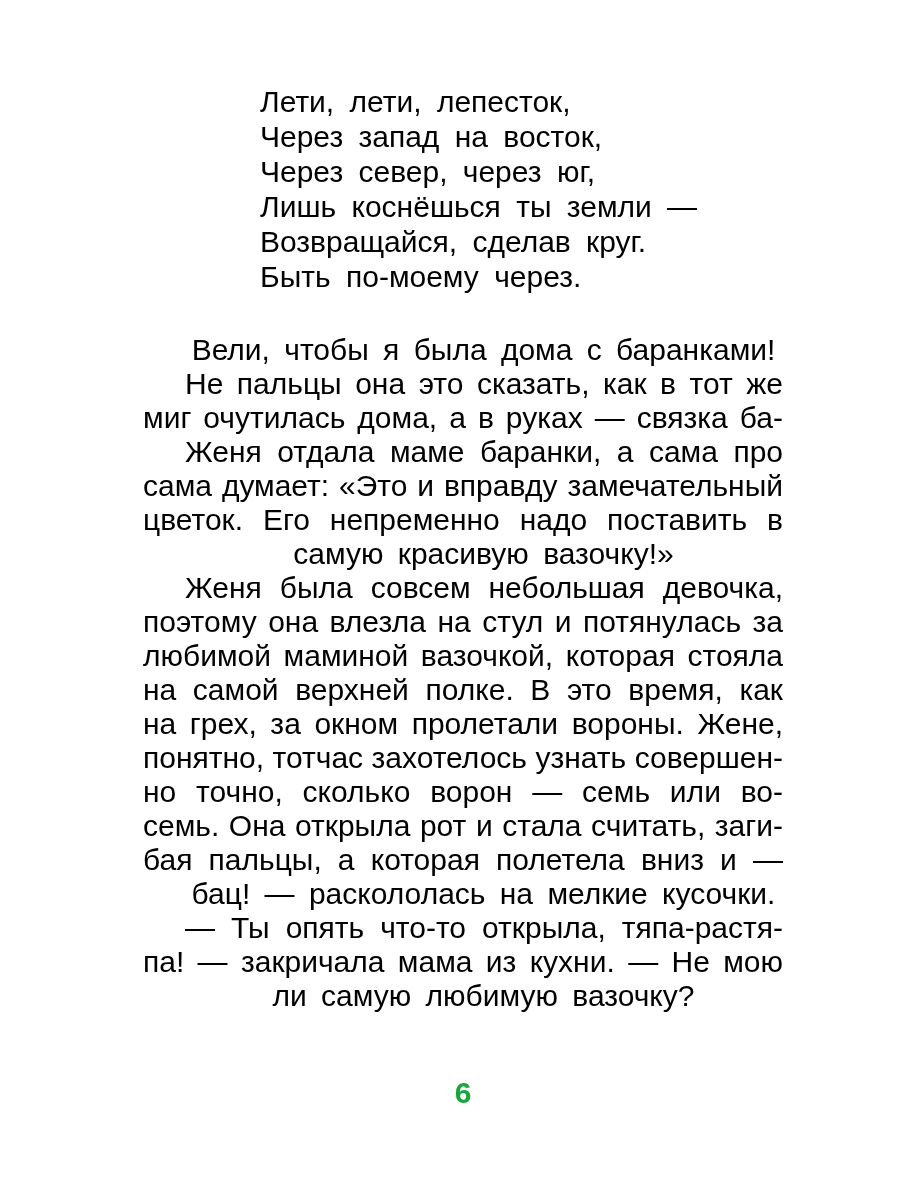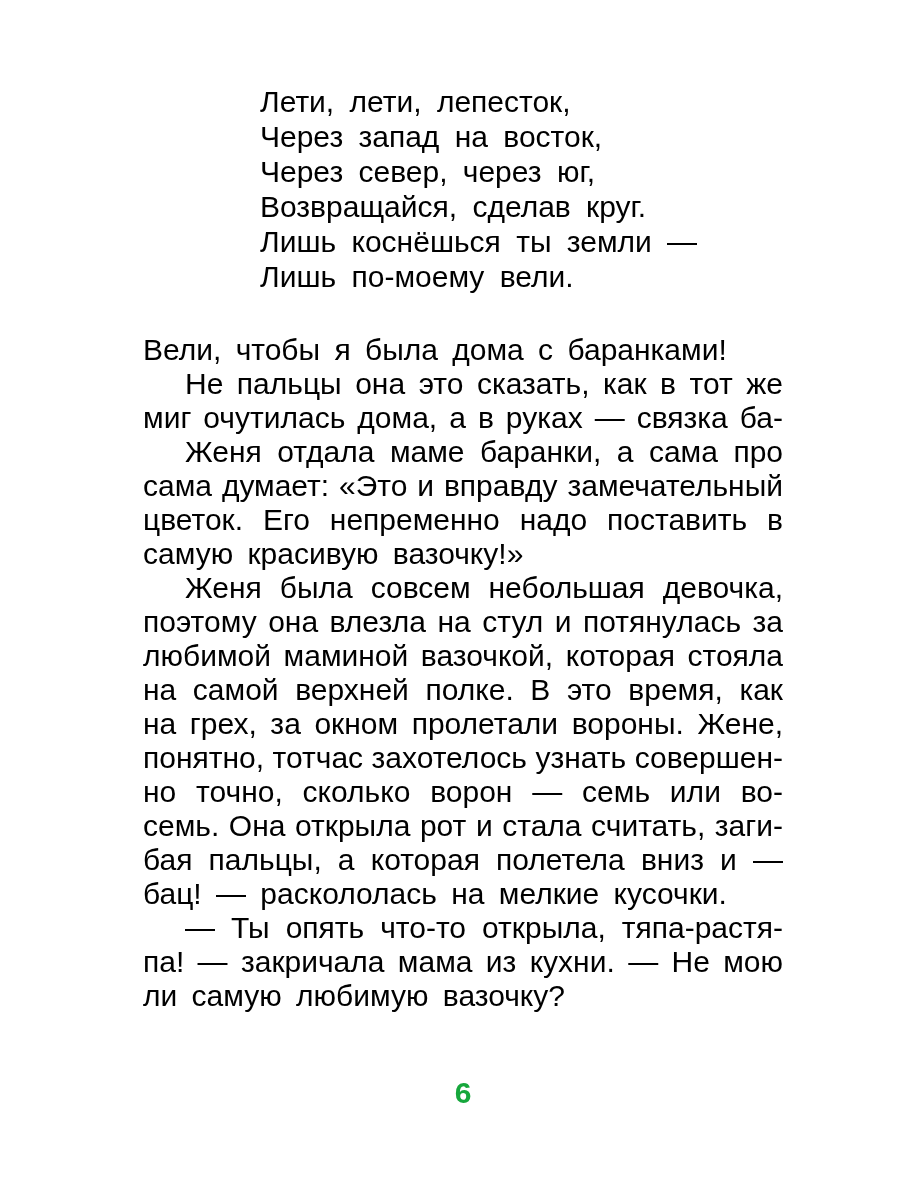--- a/index.html
+++ b/index.html
@@ -33,22 +33,23 @@
   .line {
     font-size: 30px;
     line-height: 34px;
     white-space: normal;
   }
   .prose .line.just {
     text-align: justify;
     text-align-last: justify;
   }
   .prose .line.endline {
-    text-align: left;
+    text-align: center;
     word-spacing: 6px;
+    margin-left: 41px;
   }
   .line.indent {
     padding-left: 42px;
   }
   .page-number {
     position: absolute;
     left: 143px;
     width: 640px;
     top: 1076px;
     text-align: center;
@@ -58,23 +59,23 @@
 </style>
 </head>
 <body>
 
 <div class="book-page" style="background: rgb(255, 255, 255); color: rgb(0, 0, 0); padding-left: 25px;">
   <div class="content">
     <div class="poem">
         <div class="line">Лети,  лети,  лепесток,</div>
         <div class="line">Через  запад  на  восток,</div>
         <div class="line">Через  север,  через  юг,</div>
+        <div class="line">Лишь  коснёшься  ты  земли  —</div>
         <div class="line">Возвращайся,  сделав  круг.</div>
-        <div class="line">Лишь  коснёшься  ты  земли  —</div>
-        <div class="line">Лишь  по-моему  вели.</div>
+        <div class="line">Быть  по-моему  через.</div>
       </div>
     <div class="prose">
         <div class="paragraph">
           <div class="line endline">Вели, чтобы я была дома с баранками!</div>
         </div>
         <div class="paragraph">
           <div class="line just indent">Не пальцы она это сказать, как в тот же</div>
           <div class="line just">миг очутилась дома, а в руках — связка ба-</div>
         </div>
         <div class="paragraph">

